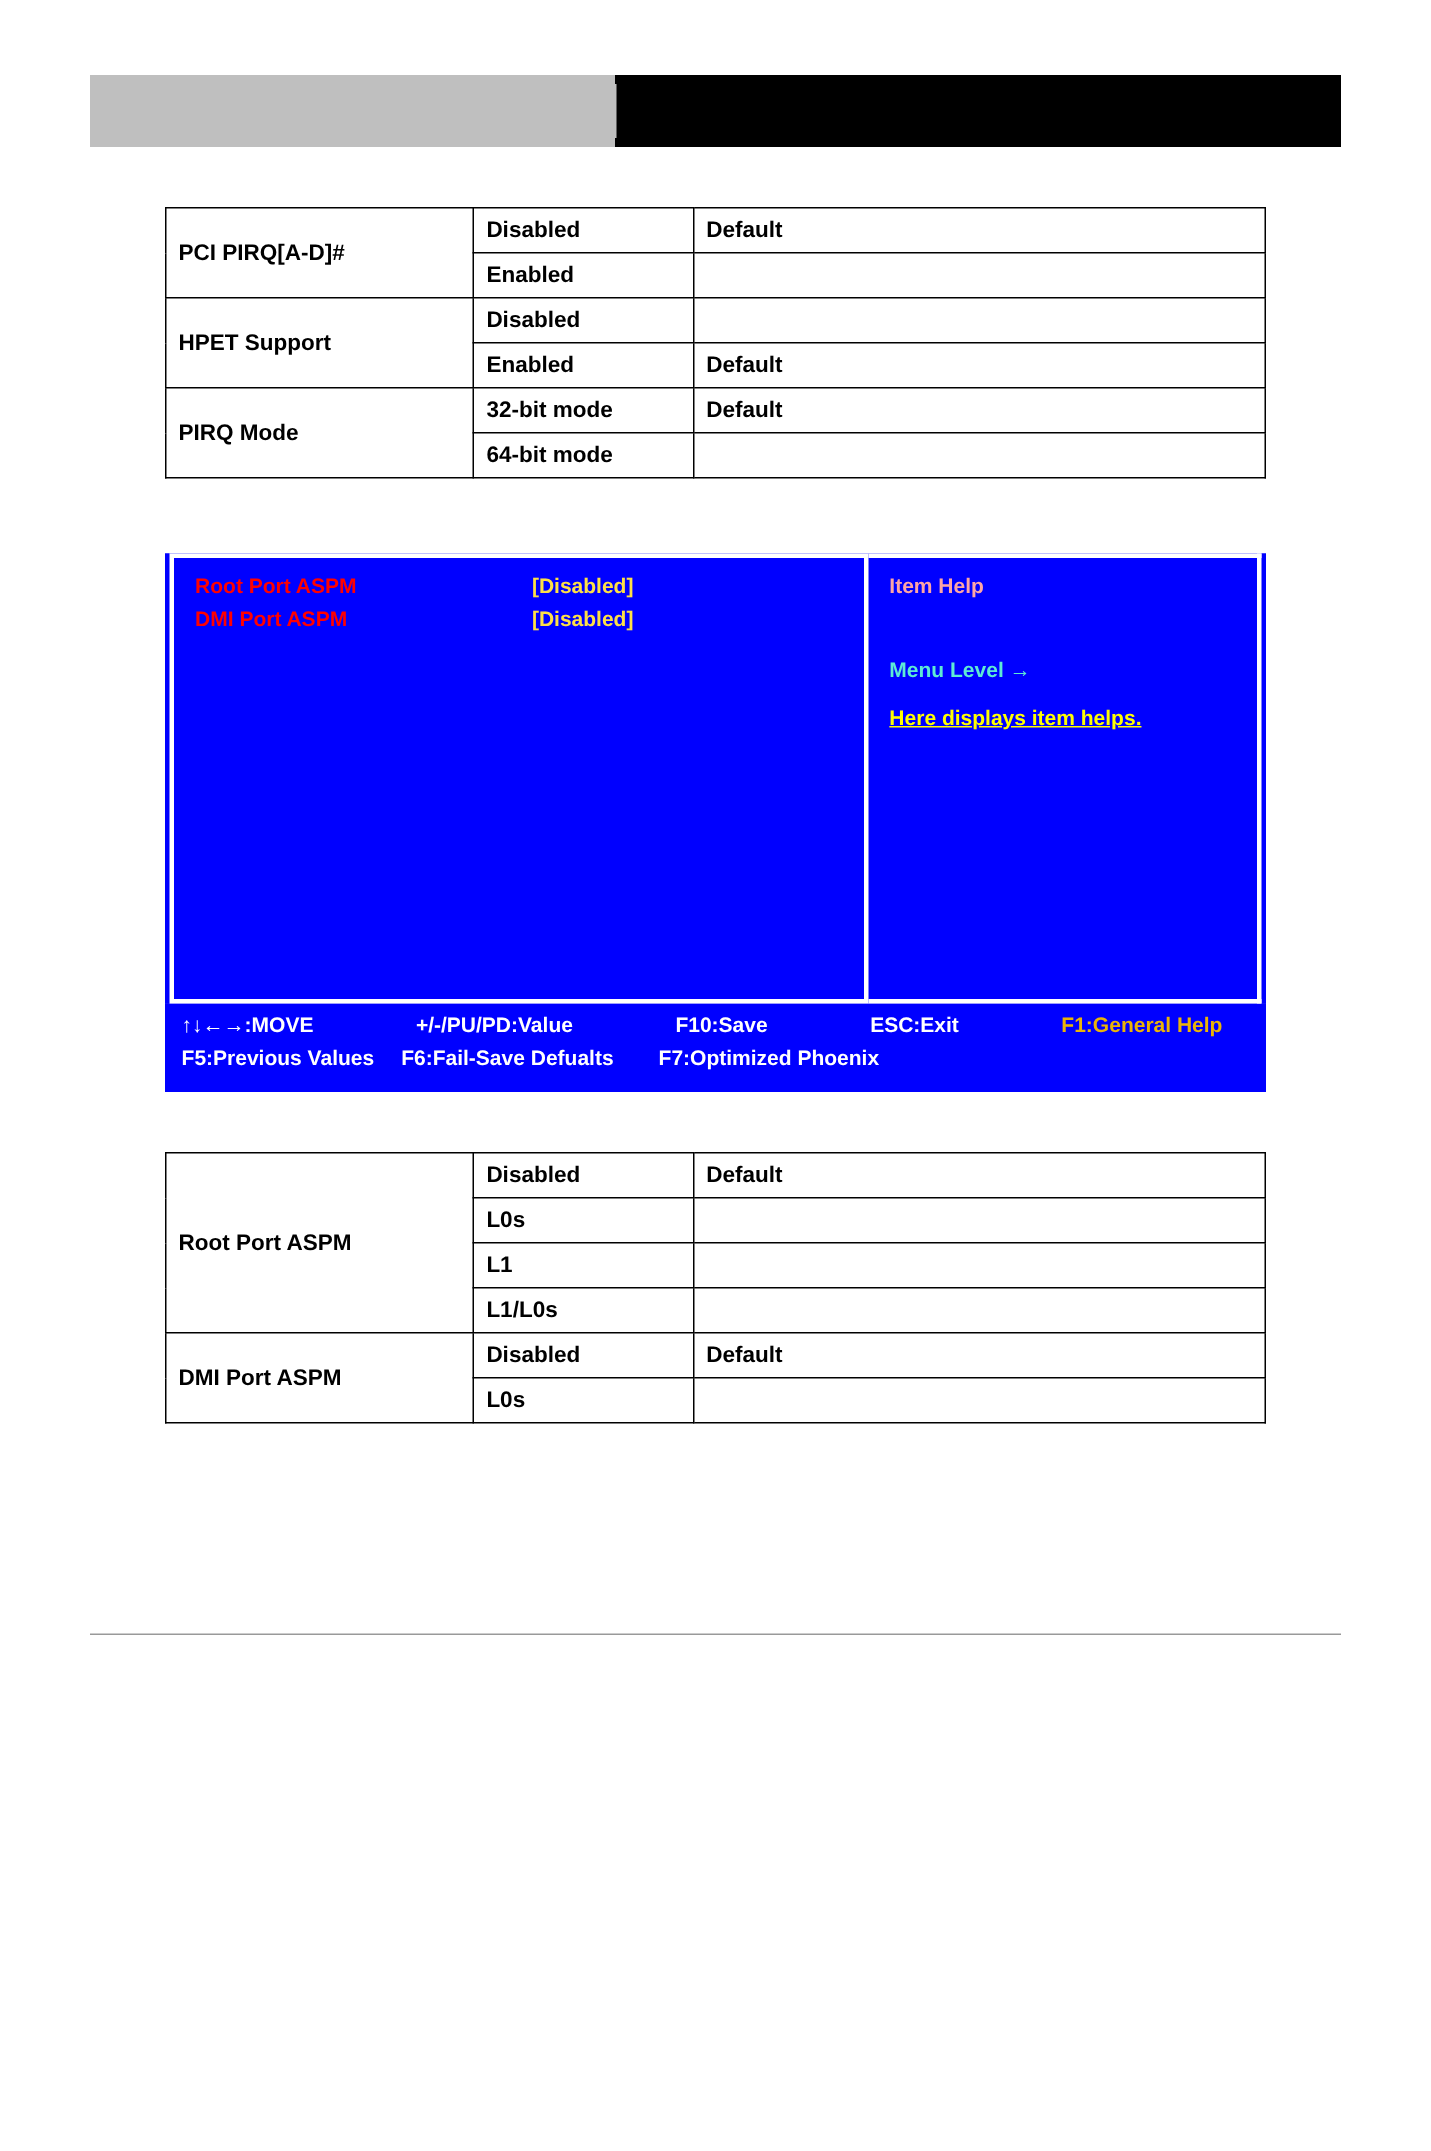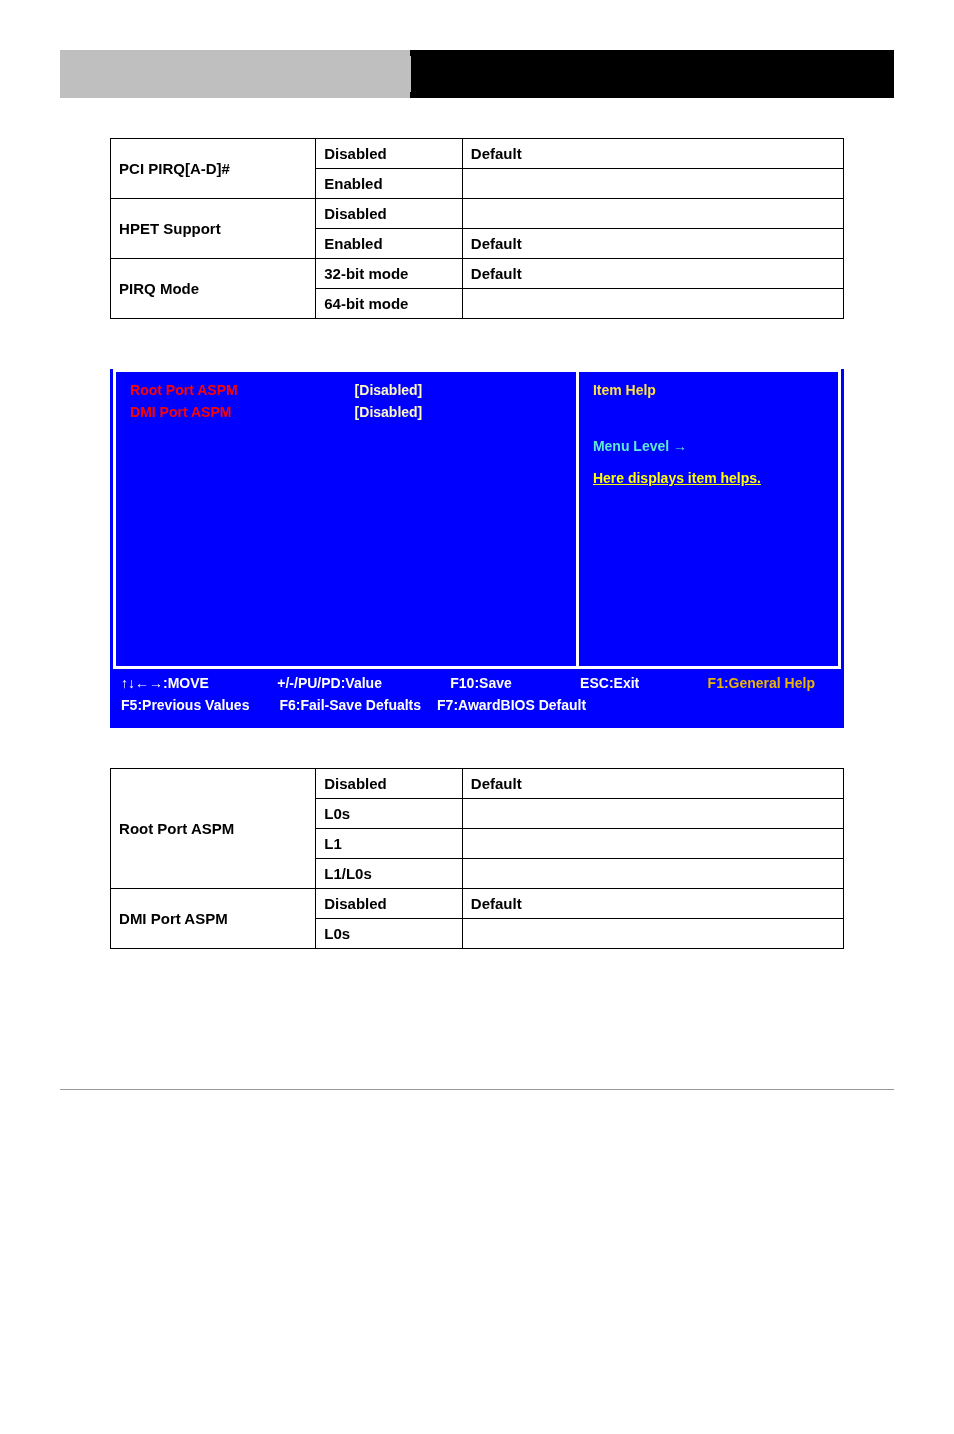--- a/index.html
+++ b/index.html
@@ -86,22 +86,22 @@
     .bios-right {
       width: 36%;
       border: 3px solid #fff;
       border-left: none;
       padding: 10px 14px;
       color: #fff;
       font-weight: bold;
     }
     .bios-row { display: flex; margin-bottom: 6px; }
     .bios-label { width: 52%; color: #ff0000; }
-    .bios-value { color: #fef9c3; }
-    .bios-right .help-title { color: #fde047; margin-bottom: 40px; }
+    .bios-value { color: #fde047; }
+    .bios-right .help-title { color: #fca5a5; margin-bottom: 40px; }
     .bios-right .menu-level { color: #5eead4; margin-bottom: 14px; }
     .bios-right .help-desc { color: #ffff00; line-height: 1.5; text-decoration: underline; }
     .bios-footer {
       background: #0000ff;
       color: #fff;
       font-weight: bold;
       padding: 6px 8px;
       border: 3px solid #0000ff;
       border-top: none;
       text-align: right;
@@ -180,23 +180,23 @@
     </div>
     <div class="bios-footer">
       <div class="frow">
         <span class="fitem">↑↓←→:MOVE</span>
         <span class="fitem">+/-/PU/PD:Value</span>
         <span class="fitem">F10:Save</span>
         <span class="fitem">ESC:Exit</span>
         <span class="fitem gen-help">F1:General Help</span>
       </div>
       <div class="frow" style="justify-content:flex-start;">
-        <span class="fitem" style="margin-right:30px;">F5:Previous Values</span>
-        <span class="fitem" style="margin-right:16px;">F6:Fail-Save Defualts</span>
-        <span class="fitem">F7:AwardBIOS Default</span>
+        <span class="fitem" style="margin-right:18px;">F5:Previous Values</span>
+        <span class="fitem" style="margin-right:30px;">F6:Fail-Save Defualts</span>
+        <span class="fitem">F7:Optimized Phoenix</span>
       </div>
     </div>
   </div>
 
   <table class="options-table">
     <colgroup>
         <col class="col-name">
         <col class="col-value">
         <col class="col-def">
       </colgroup>

